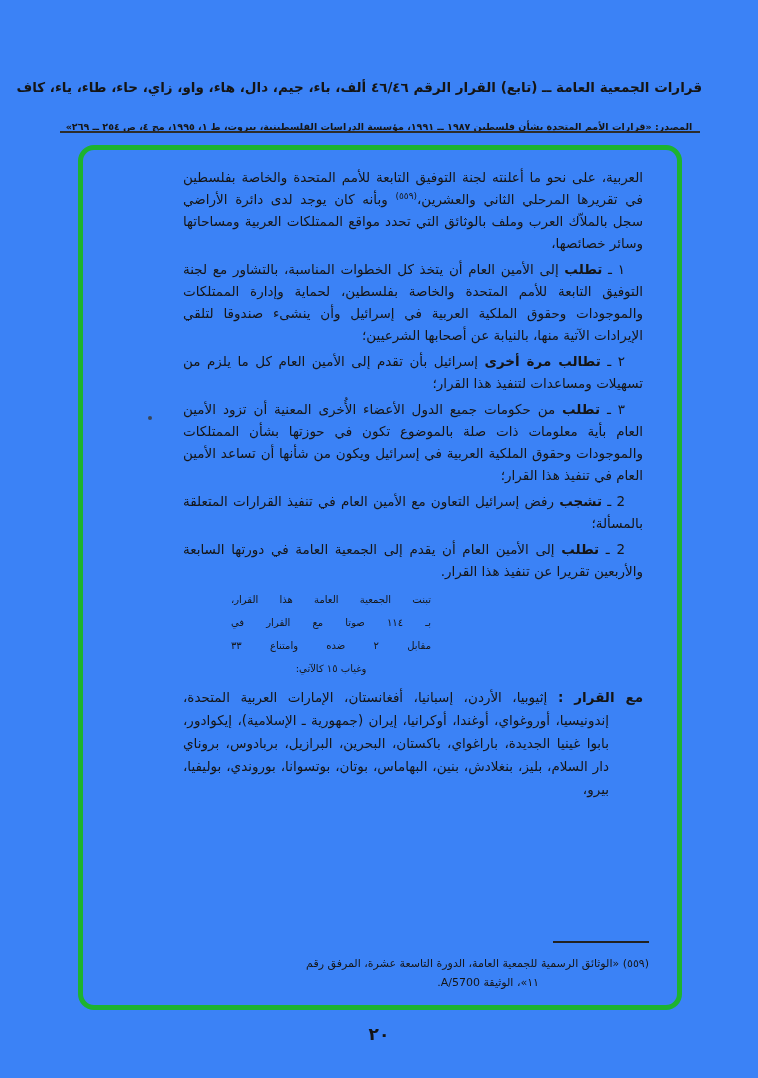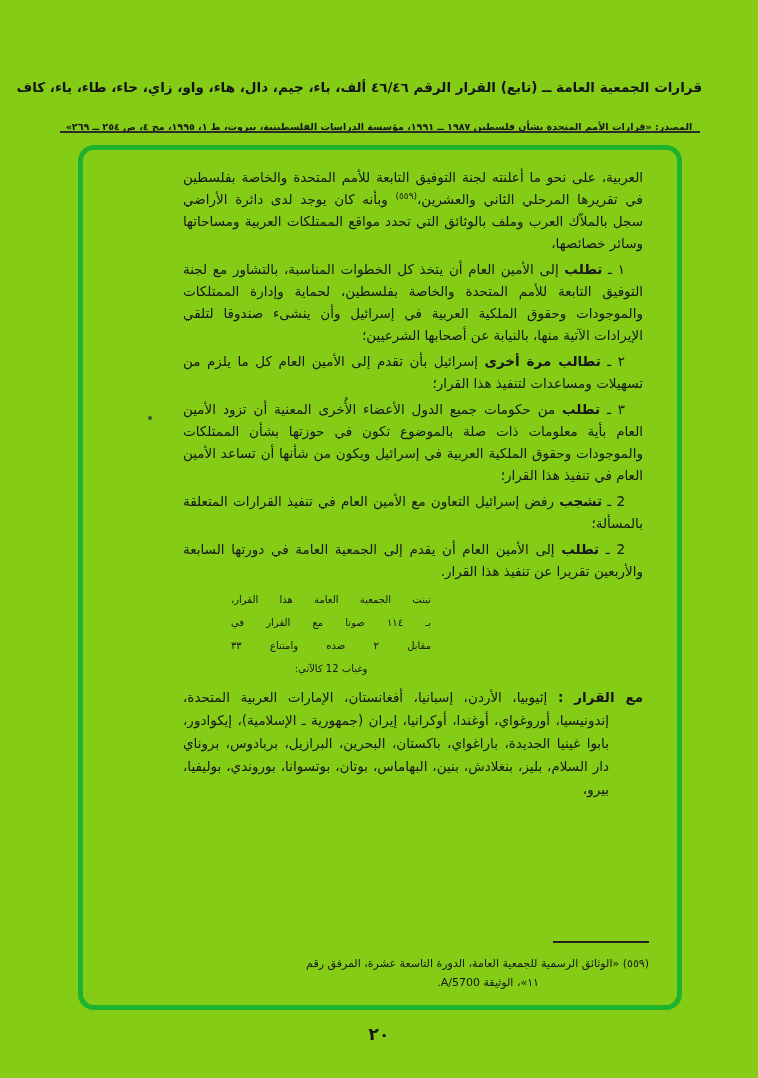--- a/index.html
+++ b/index.html
@@ -1,17 +1,17 @@
 <!DOCTYPE html>
 <html lang="ar" dir="rtl"><head>
 <meta charset="utf-8">
 <style>
   html,body { margin:0; padding:0; background:#ffffff; }
   .page {
-    position:relative; width:758px; height:1078px; background:#84cc16;
+    position:relative; width:758px; height:1078px; background:#3b82f6;
     font-family:"DejaVu Sans", sans-serif; direction:rtl; color:#151515;
     overflow:hidden;
   }
   .header-title {
     position:absolute; top:79px; left:56px; right:56px;
     text-align:center; font-size:13.5px; font-weight:bold; white-space:nowrap;
   }
   .header-source {
     position:absolute; top:105px; left:56px; right:56px;
     text-align:center; font-size:9.5px; font-weight:bold; white-space:nowrap;margin-top:16px;
@@ -78,21 +78,21 @@
       <p class="item"><span>٣ ـ </span><span class="bold">تطلب</span><span> من حكومات جميع الدول الأعضاء الأُخرى المعنية أن تزود الأمين العام بأية معلومات ذات صلة بالموضوع تكون في حوزتها بشأن الممتلكات والموجودات وحقوق الملكية العربية في إسرائيل ويكون من شأنها أن تساعد الأمين العام في تنفيذ هذا القرار؛</span></p>
 
       <p class="item"><span>2 ـ </span><span class="bold">تشجب</span><span> رفض إسرائيل التعاون مع الأمين العام في تنفيذ القرارات المتعلقة بالمسألة؛</span></p>
 
       <p class="item"><span>2 ـ </span><span class="bold">تطلب</span><span> إلى الأمين العام أن يقدم إلى الجمعية العامة في دورتها السابعة والأربعين تقريرا عن تنفيذ هذا القرار.</span></p>
 
       <div class="vote">
         <div class="vline">تبنت الجمعية العامة هذا القرار،</div>
         <div class="vline">بـ ١١٤ صوتا مع القرار في</div>
         <div class="vline">مقابل ٢ ضده وامتناع ٣٣</div>
-        <div class="vline last">وغياب 12 كالآتي:</div>
+        <div class="vline last">وغياب ١٥ كالآتي:</div>
       </div>
 
       <div class="states"><span class="bold">مع القرار : </span><span>إثيوبيا، الأردن، إسبانيا، أفغانستان، الإمارات العربية المتحدة، إندونيسيا، أوروغواي، أوغندا، أوكرانيا، إيران (جمهورية ـ الإسلامية)، إيكوادور، بابوا غينيا الجديدة، باراغواي، باكستان، البحرين، البرازيل، بربادوس، بروناي دار السلام، بليز، بنغلادش، بنين، البهاماس، بوتان، بوتسوانا، بوروندي، بوليفيا، بيرو،</span></div>
 
     </div>
 
     <div class="fn-sep"></div>
     <div class="footnote">
       <div class="l1">(٥٥٩) «الوثائق الرسمية للجمعية العامة، الدورة التاسعة عشرة، المرفق رقم</div>
       <div class="l2">١١»، الوثيقة A/5700.</div>

